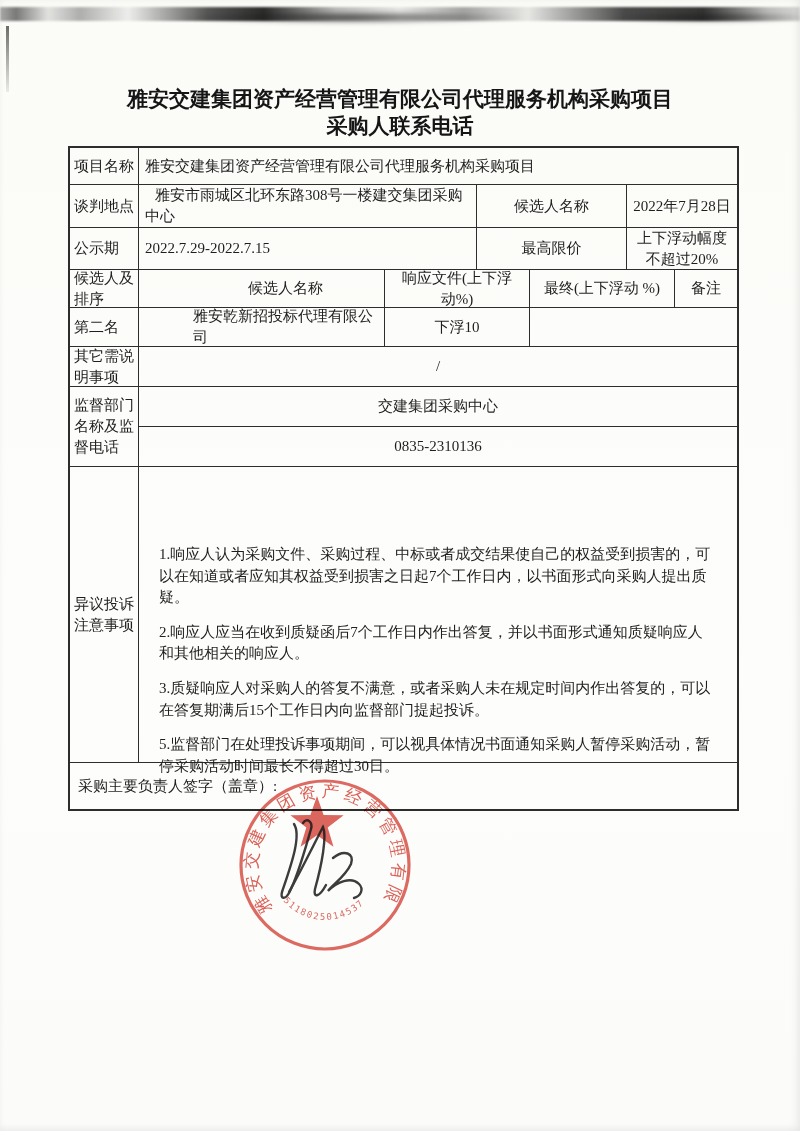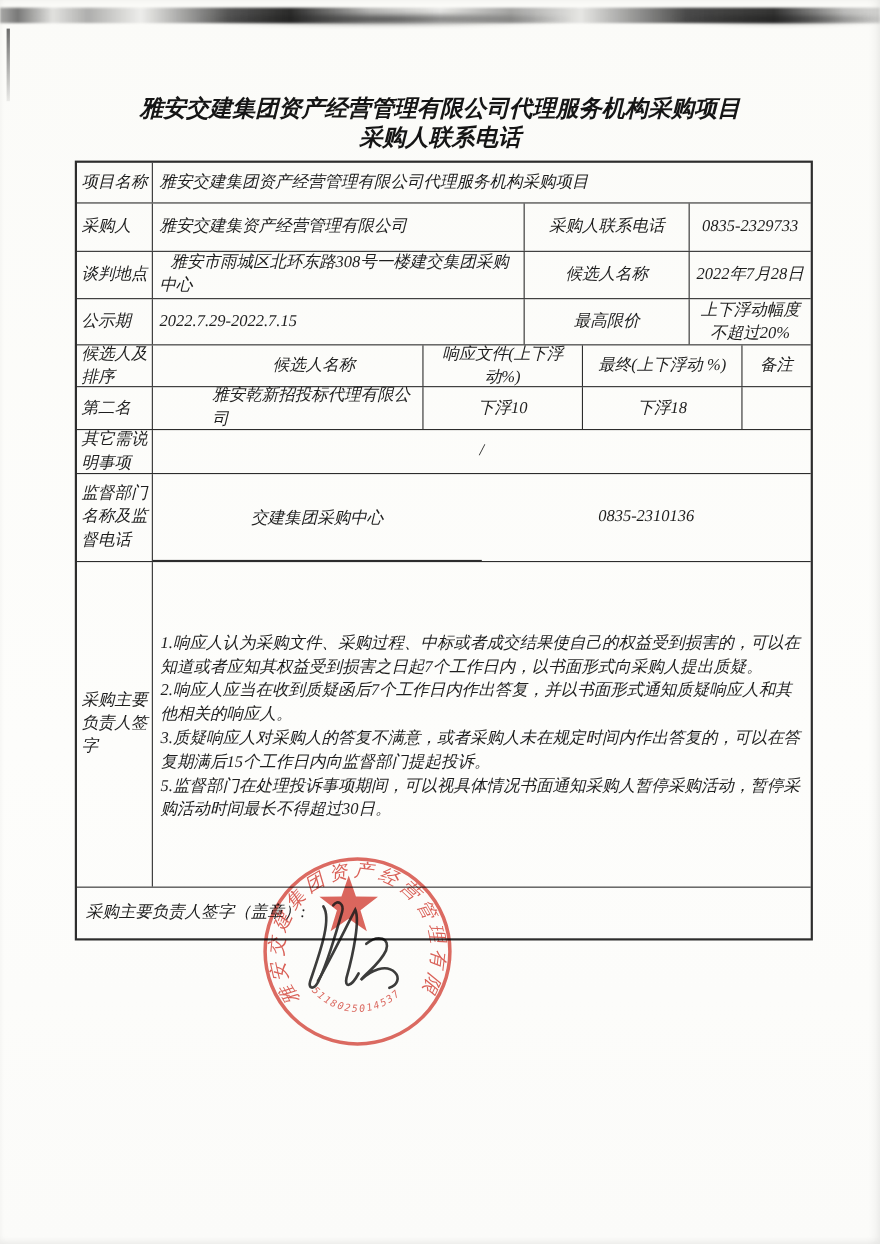--- a/index.html
+++ b/index.html
@@ -3,21 +3,20 @@
 <meta charset="utf-8">
 <style>
   html,body{margin:0;padding:0;background:#e9e9e7;}
   .page{
     position:relative;width:800px;height:1131px;margin:0 auto;
     background:linear-gradient(180deg,#fbfbf8 0%,#fdfdfb 60%,#fbfbf9 100%);
     overflow:hidden;
     font-family:"Liberation Serif","DejaVu Serif",serif;
     color:#1e1e1e;
     box-shadow:inset -4px 0 8px rgba(0,0,0,.05), inset 0 -3px 6px rgba(0,0,0,.04);
-    font-style:italic;
   }
   
   .scan-band{
     position:absolute;top:7px;left:0;width:800px;height:14px;
     background:linear-gradient(90deg,
       rgba(70,70,70,.45) 0%, rgba(35,35,35,.6) 2%, rgba(135,135,135,.22) 6%,
       rgba(60,60,60,.4) 10%, rgba(165,165,165,.15) 16%, rgba(30,30,30,.75) 26%,
       rgba(15,15,15,.88) 33%, rgba(70,70,70,.35) 42%, rgba(150,150,150,.18) 50%,
       rgba(60,60,60,.45) 58%, rgba(145,145,145,.2) 66%, rgba(25,25,25,.78) 78%,
       rgba(18,18,18,.85) 88%, rgba(90,90,90,.38) 96%, rgba(120,120,120,.28) 100%);
@@ -49,27 +48,27 @@
   .tcell:last-child{border-right:none;}
   .lbl{width:69px;flex:none;}
   .val{flex:1;padding-left:6px;}
   .w338{width:338px;flex:none;}
   .w150{width:150px;flex:none;}
   .w198{width:198px;flex:none;margin-left:48px;}
   .w145{width:145px;flex:none;}
   .wlast{flex:1;}
   .ctr{justify-content:center;text-align:center;padding-left:4px;}
   .indent{text-indent:10px;}
-  .sub{flex:1;display:flex;flex-direction:row;}
+  .sub{flex:1;display:flex;flex-direction:column;}
   .subcell{flex:1;display:flex;align-items:center;justify-content:center;
     text-align:center;font-size:15px;box-sizing:border-box;}
   .subtop{border-bottom:1.5px solid #2d2d2d;}
   .objection-cell{flex:1;display:block;padding:64px 8px 6px 7px;box-sizing:border-box;
     border-right:none;font-size:15px;line-height:21.6px;word-break:break-all;}
-  .obj-item{margin:0;}
+  .obj-item{margin:13px;}
   .sig-cell{flex:1;display:flex;align-items:center;padding-left:8px;font-size:15px;border-right:none;}
 
   
   .seal{position:absolute;left:232px;top:772px;mix-blend-mode:multiply;pointer-events:none;}
 </style>
 </head>
 <body>
 
 <div class="page">
 
@@ -83,26 +82,20 @@
     <div>采购人联系电话</div>
   </div>
 
   <div class="tbl">
 
     <div class="trow" style="height:37px">
       <div class="tcell lbl">项目名称</div>
       <div class="tcell val">雅安交建集团资产经营管理有限公司代理服务机构采购项目</div>
     </div>
 
-    <div class="trow" style="height:44px">
-      <div class="tcell lbl">采购人</div>
-      <div class="tcell w338 val">雅安交建集资产经营管理有限公司</div>
-      <div class="tcell w150 ctr">采购人联系电话</div>
-      <div class="tcell wlast ctr">0835-2329733</div>
-    </div>
 
     <div class="trow" style="height:43px">
       <div class="tcell lbl">谈判地点</div>
       <div class="tcell w338 val indent">雅安市雨城区北环东路308号一楼建交集团采购中心</div>
       <div class="tcell w150 ctr">候选人名称</div>
       <div class="tcell wlast ctr">2022年7月28日</div>
     </div>
 
     <div class="trow" style="height:42px">
       <div class="tcell lbl">公示期</div>
@@ -117,39 +110,38 @@
       <div class="tcell w145 ctr">响应文件(上下浮动%)</div>
       <div class="tcell w145 ctr">最终(上下浮动 %)</div>
       <div class="tcell wlast ctr">备注</div>
     </div>
 
 
     <div class="trow" style="height:39px">
       <div class="tcell lbl">第二名</div>
       <div class="tcell w198 val">雅安乾新招投标代理有限公司</div>
       <div class="tcell w145 ctr">下浮10</div>
-      <div class="tcell w145 ctr">下浮18</div>
       <div class="tcell wlast ctr"></div>
     </div>
 
     <div class="trow" style="height:40px">
       <div class="tcell lbl">其它需说明事项</div>
       <div class="tcell wlast ctr">/</div>
     </div>
 
     <div class="trow" style="height:80px">
       <div class="tcell lbl">监督部门名称及监督电话</div>
       <div class="sub">
         <div class="subcell subtop">交建集团采购中心</div>
         <div class="subcell">0835-2310136</div>
       </div>
     </div>
 
     <div class="trow" style="height:296px">
-      <div class="tcell lbl">采购主要负责人签字</div>
+      <div class="tcell lbl">异议投诉注意事项</div>
       <div class="objection-cell">
         <div class="obj-item">1.响应人认为采购文件、采购过程、中标或者成交结果使自己的权益受到损害的，可以在知道或者应知其权益受到损害之日起7个工作日内，以书面形式向采购人提出质疑。</div>
         <div class="obj-item">2.响应人应当在收到质疑函后7个工作日内作出答复，并以书面形式通知质疑响应人和其他相关的响应人。</div>
         <div class="obj-item">3.质疑响应人对采购人的答复不满意，或者采购人未在规定时间内作出答复的，可以在答复期满后15个工作日内向监督部门提起投诉。</div>
         <div class="obj-item">5.监督部门在处理投诉事项期间，可以视具体情况书面通知采购人暂停采购活动，暂停采购活动时间最长不得超过30日。</div>
       </div>
     </div>
 
     <div class="trow" style="height:46px">
       <div class="tcell sig-cell">采购主要负责人签字（盖章）:</div>

